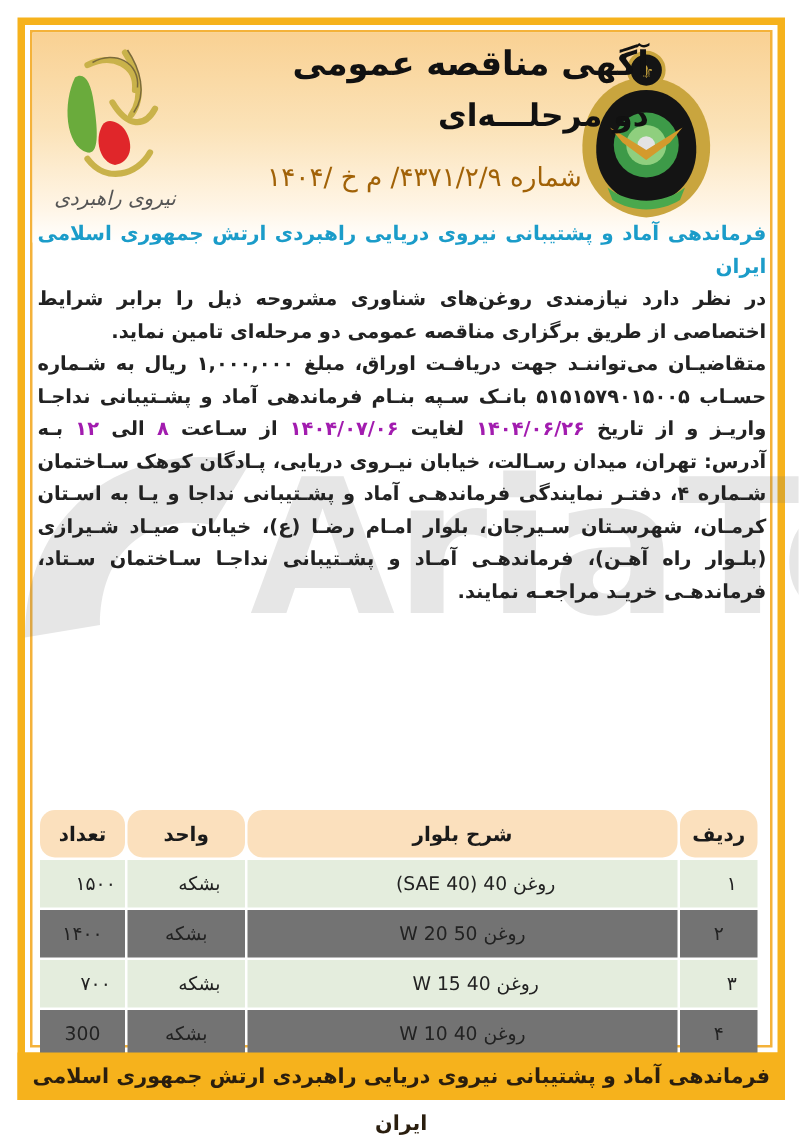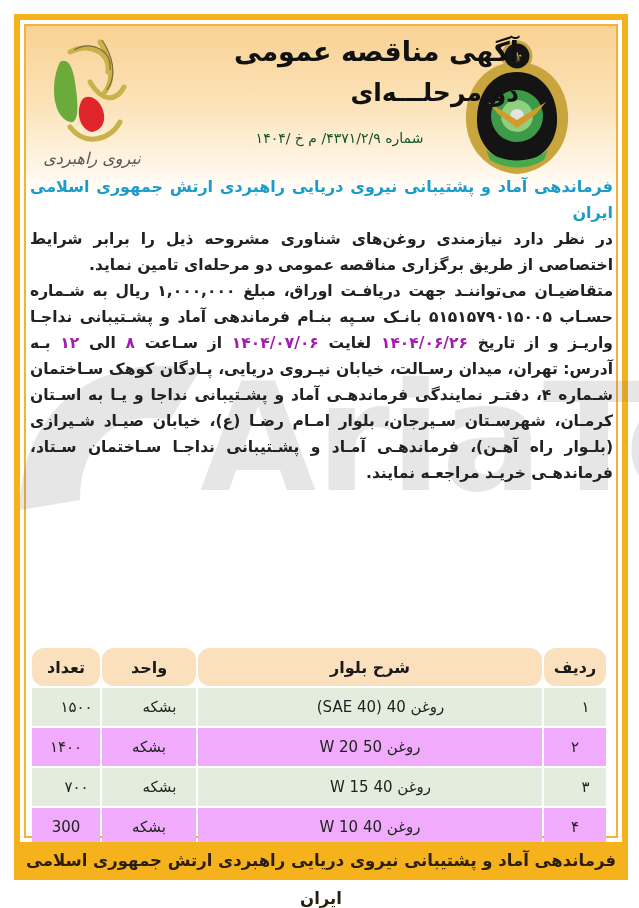--- a/index.html
+++ b/index.html
@@ -13,35 +13,35 @@
            border:2px solid #f4b23a; background:#ffffff; }
   .header { position:absolute; left:0; top:0; right:0; height:168px;
            background:linear-gradient(#f9d193 0%, #fbe2b7 45%, #fff6e8 85%, #ffffff 100%); }
   .logo-left { position:absolute; left:30px; top:22px; width:120px; height:150px; }
   .logo-right { position:absolute; left:458px; top:40px; width:118px; height:140px; }
   .title { position:absolute; left:150px; right:120px; font-weight:bold;
            color:#111; }
   .title1 { top:36px; font-size:27px; }
   .title2 { top:78px; font-size:25px; }
   .number { position:absolute; left:150px; right:110px; top:130px; text-align:center;
-           font-size:14px; color:#14532d; }
+           font-size:21px; color:#a16207; }
   .body-text { position:absolute; left:30px; right:26px; top:174px; direction:rtl;
            text-align:justify; font-size:15.5px; line-height:26px; font-weight:bold; color:#222; }
   .body-text p { margin:0; }
   .org-line { color:#1b9cc9; font-size:16px; }
   .red { color:#a21caf; }
   .big { font-size:18px; font-weight:bold; letter-spacing:0.5px; }
   .watermark { position:absolute; left:0; top:330px; width:639px; height:260px;
            pointer-events:none; opacity:0.18; }
   table.items { position:absolute; left:30px; top:646px; width:578px; border-collapse:separate;
            border-spacing:2px; direction:rtl; font-size:15px; }
   table.items th { background:#fbe0bd; font-weight:bold; height:36px; font-size:16px;border-radius:12px; }
   table.items td { height:36px; text-align:center; color:#222; }
   table.items tr.g td { background:#e4eddd;padding-left:22px; }
-  table.items tr.p td { background:#f0abfc; }
+  table.items tr.p td { background:#737373; }
   .footer { position:absolute; left:14px; top:842px; width:614px; height:38px;
            background:#f6b21c; text-align:center; direction:rtl; font-size:16.5px;
            font-weight:bold; line-height:38px; color:#2a1e0e; }
 </style>
 </head>
 <body>
 
 <div class="frame">
   <div class="inner-white">
     <div class="inner-line">

